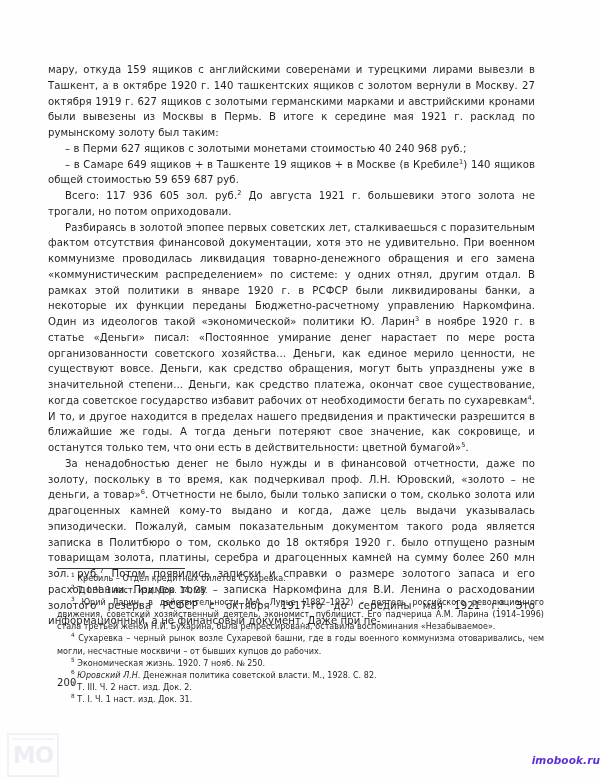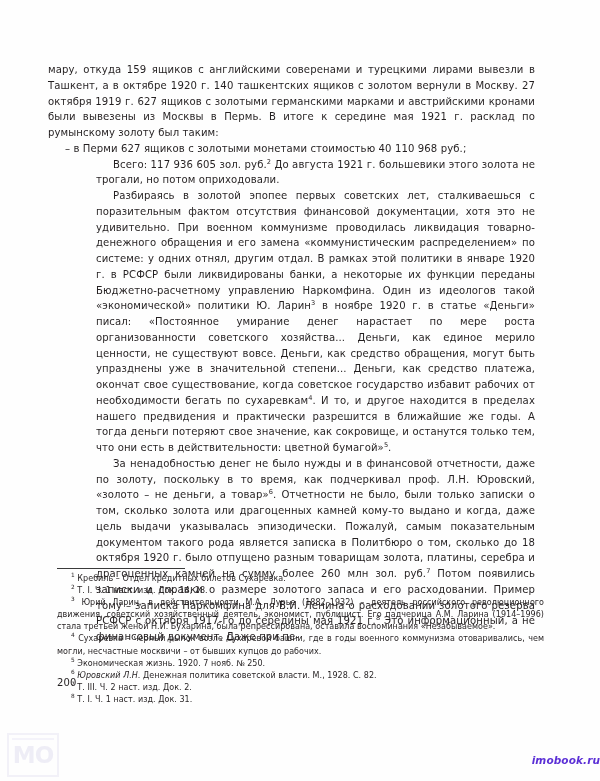--- a/index.html
+++ b/index.html
@@ -34,21 +34,21 @@
 
   p.body {
     margin: 0;
     font-size: 10.1px;
     line-height: 15.75px;
     text-align: justify;
     text-justify: inter-word;
     letter-spacing: 0.01em;
     hyphens: manual;
   }
-  p.body.indent { text-indent: 17px; margin-left: 48px; }
+  p.body.indent { text-indent: 17px; }
   p.body.noindent { text-indent: 0; }
   p.body.dash { text-indent: 17px; }
 
   sup.fn {
     font-size: 6.6px;
     vertical-align: super;
     line-height: 0;
     letter-spacing: 0;
   }
 
@@ -138,22 +138,23 @@
 </head>
 <body>
 
 <div class="page">
 
   <div class="textblock">
 
     <p class="body noindent">мару, откуда 159 ящиков с английскими соверенами и турецкими лирами вывезли в Ташкент, а в октябре 1920 г. 140 ташкентских ящиков с золотом вернули в Москву. 27 октября 1919 г. 627 ящиков с золотыми германскими марками и австрийскими кронами были вывезены из Москвы в Пермь. В итоге к середине мая 1921 г. расклад по румынскому золоту был таким:</p>
 
 
-    <p class="body dash">– в Перми 627 ящиков с золотыми монетами стоимостью 40 110 968 руб.;</p>
+    <p class="body dash">– в Перми 627 ящиков с золотыми монетами стоимостью 40 240 968 руб.;</p>
 
+    <p class="body dash"><span>– в Самаре 649 ящиков + в Ташкенте 19 ящиков + в Москве (в Кребиле</span><sup class="fn">1</sup><span>) 140 ящиков общей стоимостью 59 659 687 руб.</span></p>
 
     <p class="body indent"><span>Всего: 117 936 605 зол. руб.</span><sup class="fn">2</sup><span> До августа 1921 г. большевики этого золота не трогали, но потом оприходовали.</span></p>
 
     <p class="body indent"><span>Разбираясь в золотой эпопее первых советских лет, сталкиваешься с поразительным фактом отсутствия финансовой документации, хотя это не удивительно. При военном коммунизме проводилась ликвидация товарно-денежного обращения и его замена «коммунистическим распределением» по системе: у одних отнял, другим отдал. В рамках этой политики в январе 1920 г. в РСФСР были ликвидированы банки, а некоторые их функции переданы Бюджетно-расчетному управлению Наркомфина. Один из идеологов такой «экономической» политики Ю. Ларин</span><sup class="fn">3</sup><span> в ноябре 1920 г. в статье «Деньги» писал: «Постоянное умирание денег нарастает по мере роста организованности советского хозяйства... Деньги, как единое мерило ценности, не существуют вовсе. Деньги, как средство обращения, могут быть упразднены уже в значительной степени... Деньги, как средство платежа, окончат свое существование, когда советское государство избавит рабочих от необходимости бегать по сухаревкам</span><sup class="fn">4</sup><span>. И то, и другое находится в пределах нашего предвидения и практически разрешится в ближайшие же годы. А тогда деньги потеряют свое значение, как сокровище, и останутся только тем, что они есть в действительности: цветной бумагой»</span><sup class="fn">5</sup><span>.</span></p>
 
     <p class="body indent"><span>За ненадобностью денег не было нужды и в финансовой отчетности, даже по золоту, поскольку в то время, как подчеркивал проф. Л.Н. Юровский, «золото – не деньги, а товар»</span><sup class="fn">6</sup><span>. Отчетности не было, были только записки о том, сколько золота или драгоценных камней кому-то выдано и когда, даже цель выдачи указывалась эпизодически. Пожалуй, самым показательным документом такого рода является записка в Политбюро о том, сколько до 18 октября 1920 г. было отпущено разным товарищам золота, платины, серебра и драгоценных камней на сумму более 260 млн зол. руб.</span><sup class="fn">7</sup><span> Потом появились записки и справки о размере золотого запаса и его расходовании. Пример тому – записка Наркомфина для В.И. Ленина о расходовании золотого резерва РСФСР с октября 1917-го до середины мая 1921 г.</span><sup class="fn">8</sup><span> Это информационный, а не финансовый документ. Даже при пе-</span></p>
 
   </div>
 
   <div class="footnotes">

